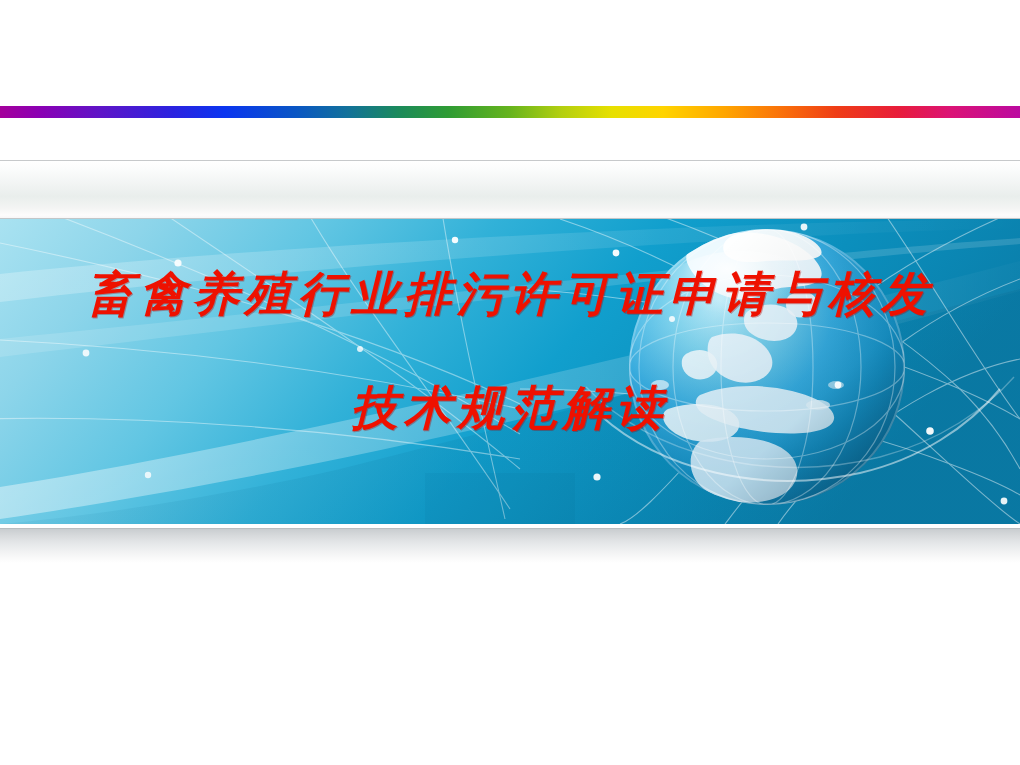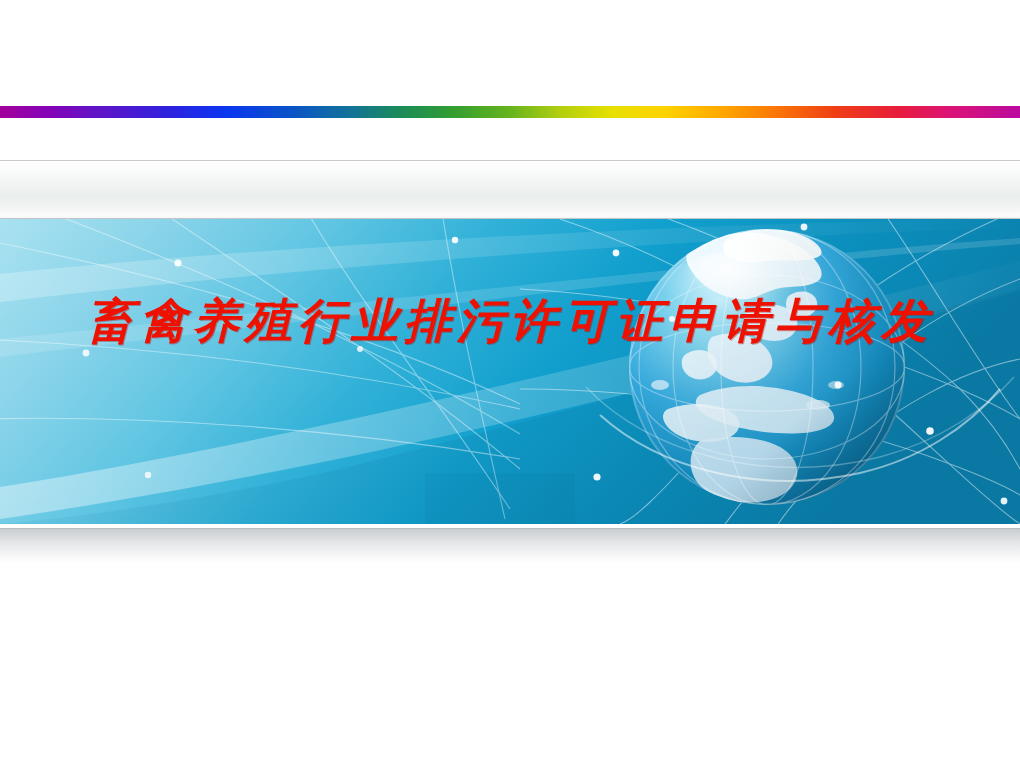--- a/index.html
+++ b/index.html
@@ -151,21 +151,21 @@
     color: #ee1100;
     font-family: "DejaVu Serif", "Liberation Serif", serif;
     font-weight: bold;
     font-size: 47px;
     letter-spacing: 6px;
     line-height: 1;
     font-style: italic;
     text-shadow: 1px 1px 0 rgba(170,0,0,0.35);
     white-space: nowrap;
   }
-  .title-line-1 { top: 78px; }
+  .title-line-1 { top: 51px; }
   .title-line-2 { top: 165px; }
 
   
   .banner-edge-white {
     position: absolute;
     left: 0; top: 524px;
     width: 1020px; height: 5px;
     background: #ffffff;
   }
   .banner-shadow {
@@ -404,20 +404,21 @@
           <circle cx="672" cy="100" r="3.0" opacity="0.85"></circle>
         </g>
       </g>
     </svg>
   </div>
 
   <div class="banner-placeholder"></div>
 
   <div class="title-wrap">
     <div class="title-line title-line-1">畜禽养殖行业排污许可证申请与核发</div>
+    <div class="title-line title-line-2">技术规范解读</div>
   </div>
 
   <div class="bottom-blank"></div>
   <div class="banner-edge-white"></div>
   <div class="shadow-hair"></div>
   <div class="banner-shadow"></div>
 
 
 </div>
 

